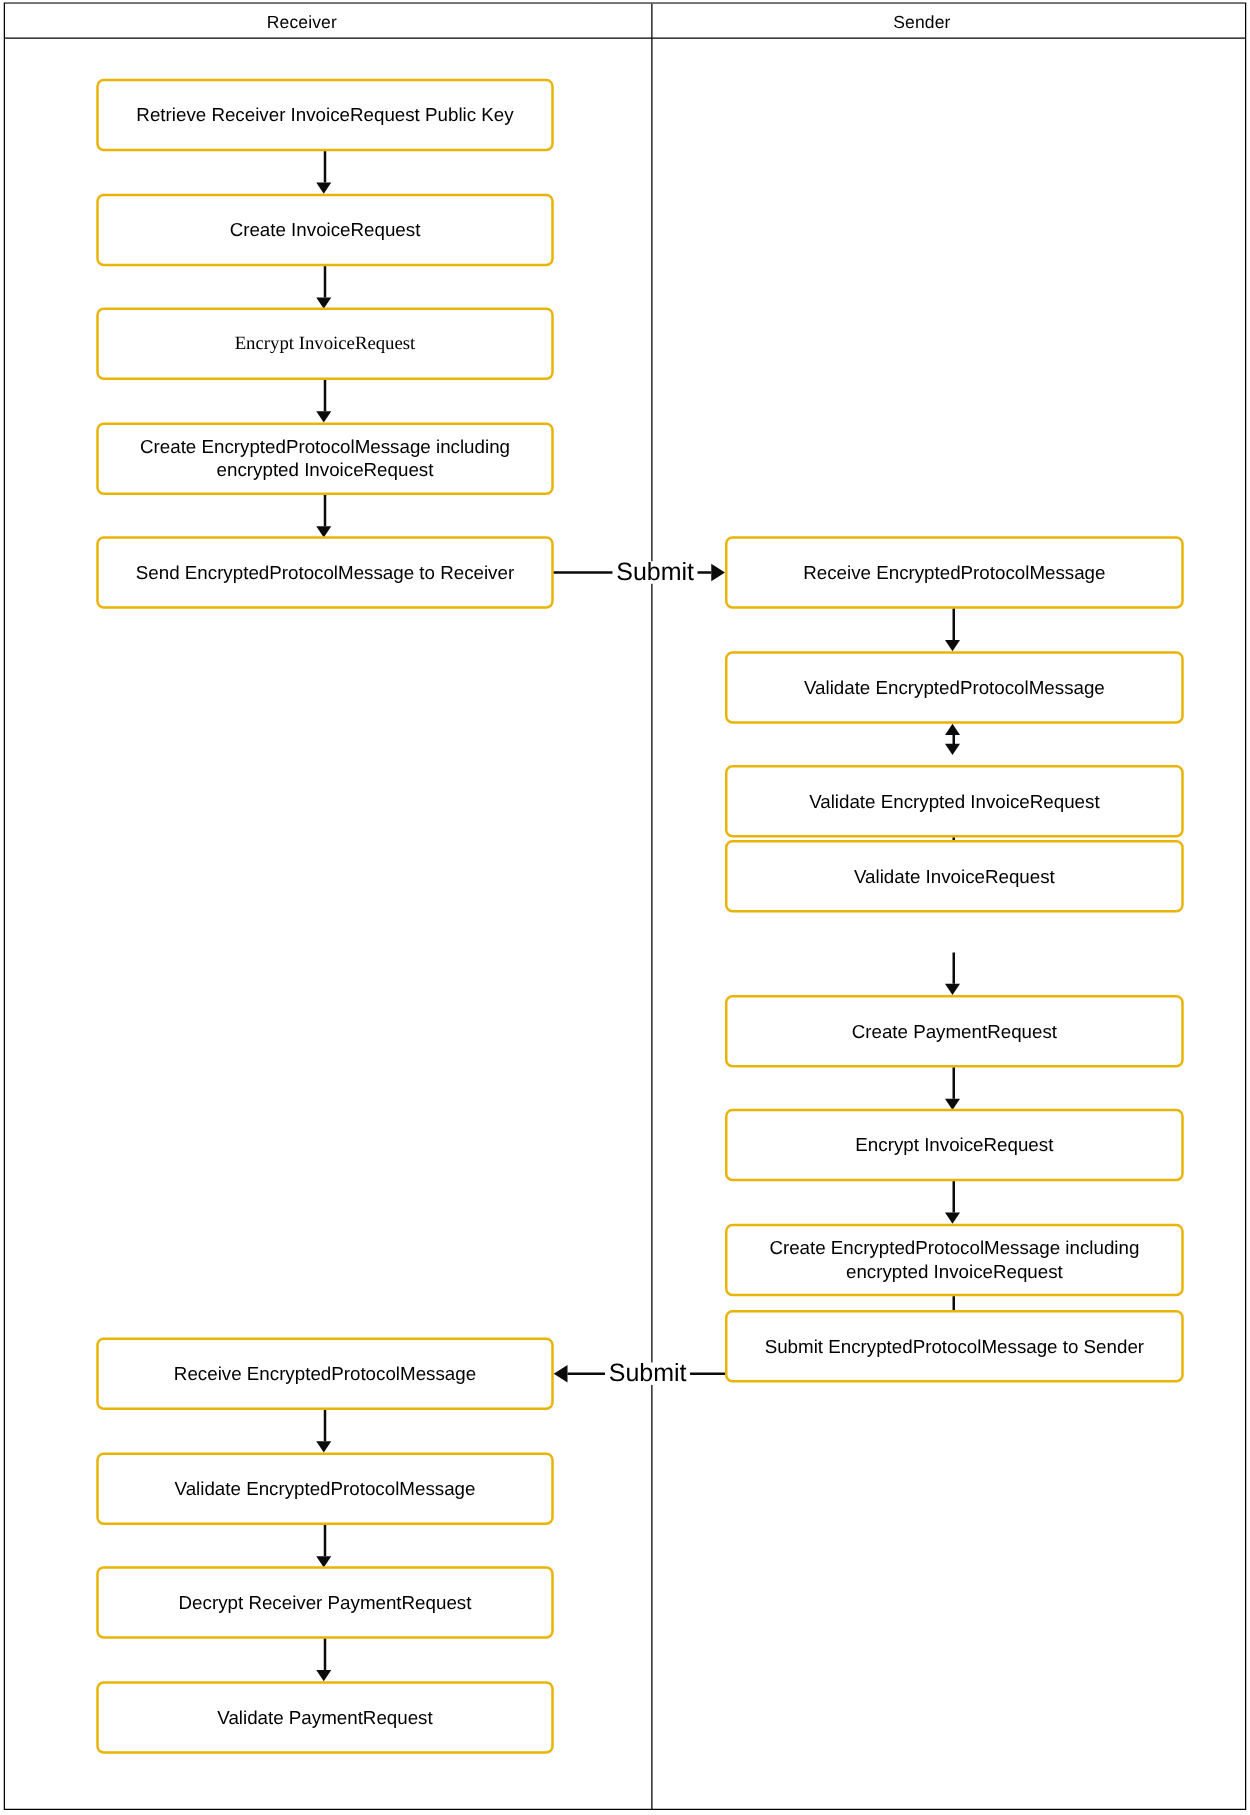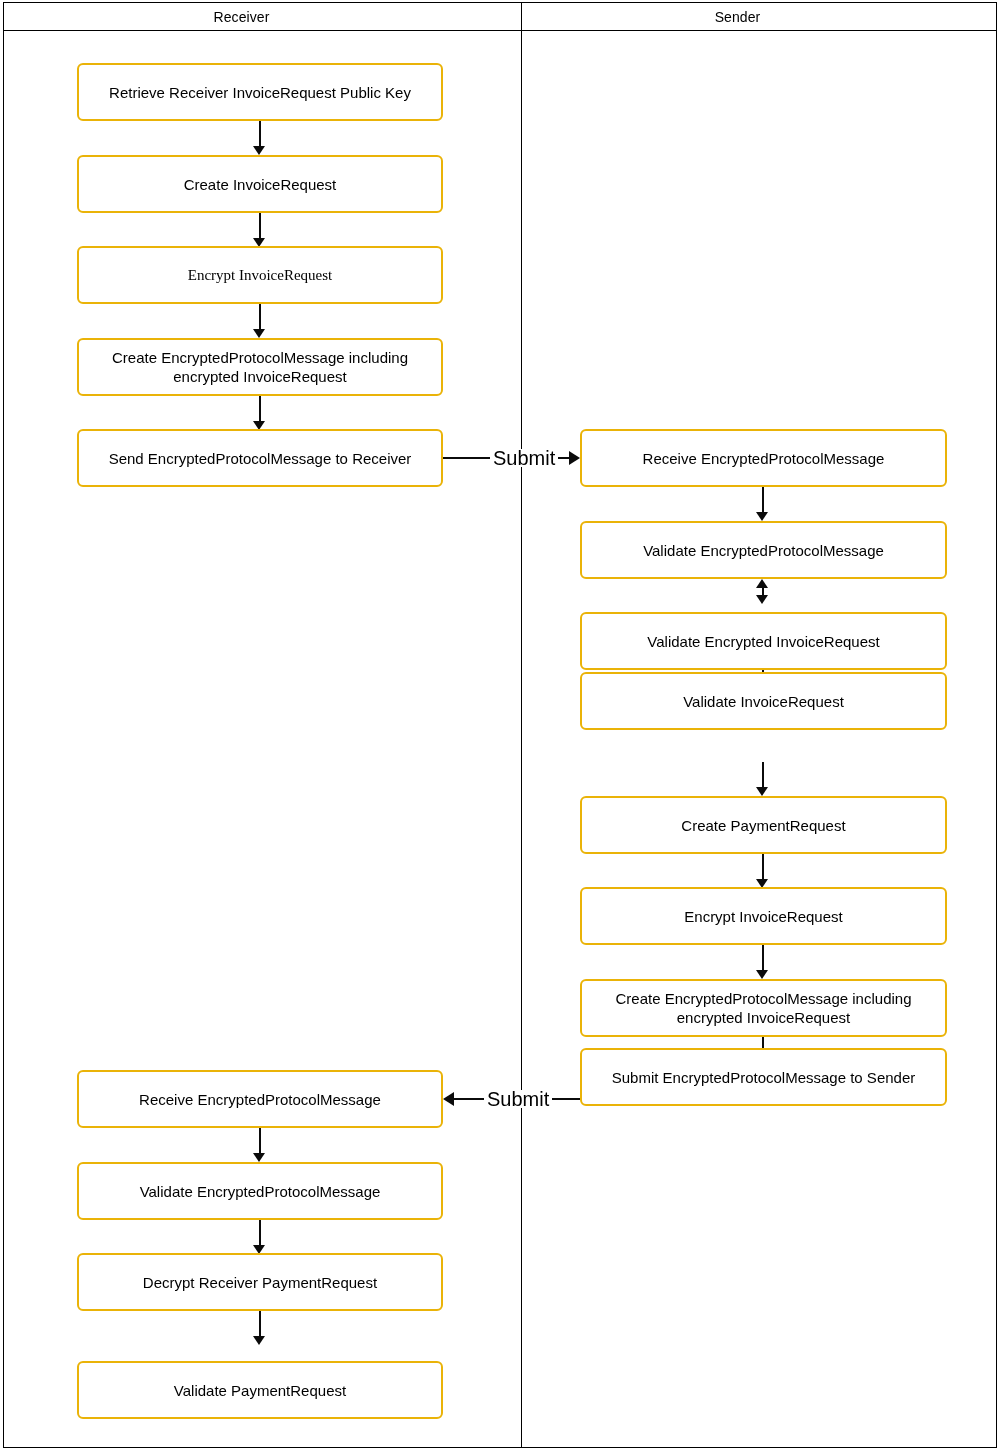--- a/index.html
+++ b/index.html
@@ -174,21 +174,21 @@
     <div class="node h58" style="top:1162px;">Validate EncryptedProtocolMessage</div>
 
     <div class="conn-v" style="left:259px; top:1220px; height:25px;"></div>
     <div class="arrow-down" style="left:253px; top:1245px;"></div>
 
     <div class="node h58" style="top:1253px;">Decrypt Receiver PaymentRequest</div>
 
     <div class="conn-v" style="left:259px; top:1311px; height:25px;"></div>
     <div class="arrow-down" style="left:253px; top:1336px;"></div>
 
-    <div class="node h58" style="top:1345px;margin-top:16px;">Validate PaymentRequest</div>
+    <div class="node h58" style="top:1345px;">Validate PaymentRequest</div>
   </div>
 
   <div class="lane-receiver">
 
     <div class="node h58" style="top:429px;">Receive EncryptedProtocolMessage</div>
 
     <div class="conn-v" style="left:762px; top:487px; height:25px;"></div>
     <div class="arrow-down" style="left:756px; top:512px;"></div>
 
     <div class="node h58" style="top:521px;">Validate EncryptedProtocolMessage</div>

